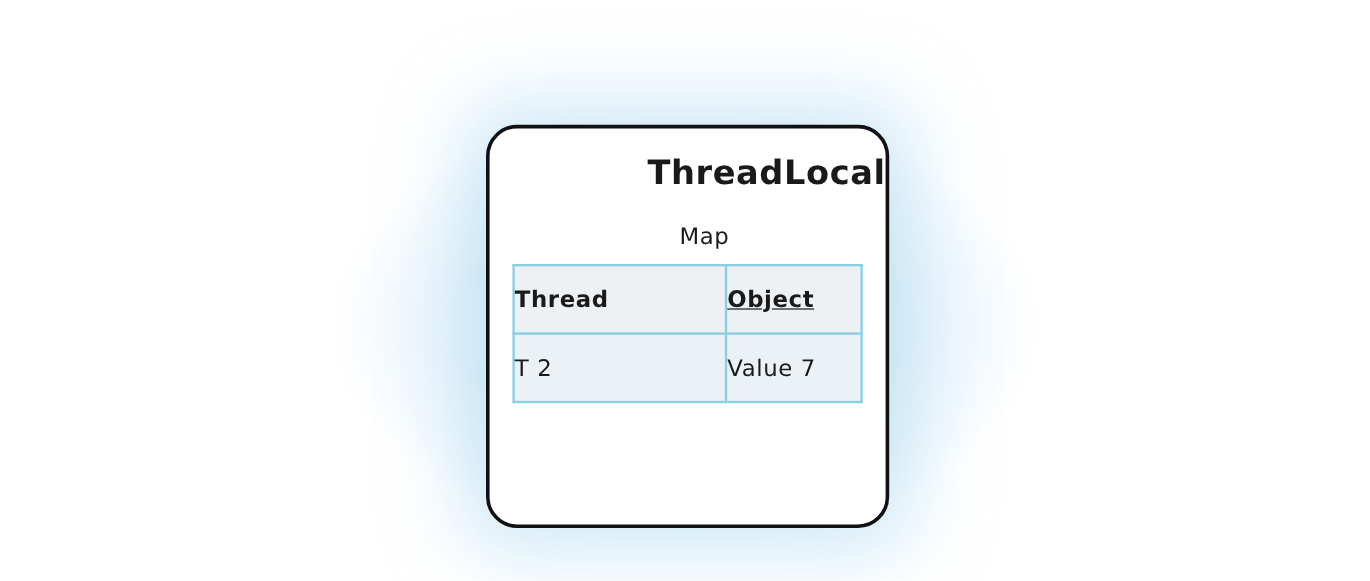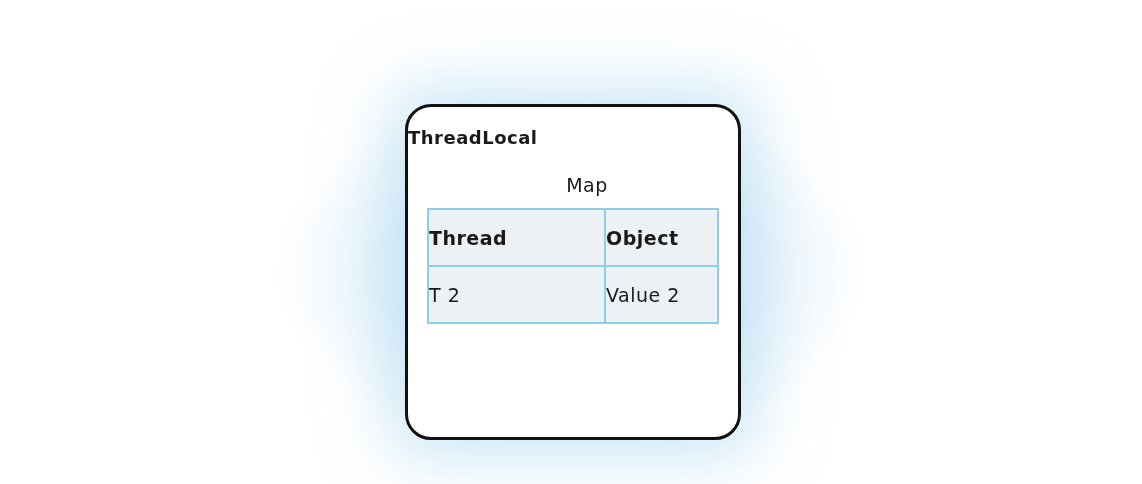--- a/index.html
+++ b/index.html
@@ -33,22 +33,22 @@
     top:104px;
     width:336px;
     height:336px;
     background:#ffffff;
     border:3px solid var(--box-border);
     border-radius:26px;
     box-shadow:0 0 60px 22px rgba(173,216,240,0.55);
   }
   .box-title{
     margin-top:20px;
-    text-align:left;
-    font-size:18px;
+    text-align:right;
+    font-size:28px;
     font-weight:600;
     letter-spacing:0.5px;
   }
   .map-label{
     margin-top:26px;
     text-align:center;
     font-size:19px;
     font-weight:500;
     letter-spacing:0.5px;
     padding-left:28px;
@@ -60,21 +60,21 @@
   }
   .map-table th,
   .map-table td{
     border:2px solid var(--table-border);
     text-align:left;
     font-size:19px;
     height:57px;
     letter-spacing:0.5px;
   }
   .col-thread{width:177px;}
-  .col-object{width:113px;}
+  .col-object{width:113px;text-decoration:underline;}
   .map-table thead th{
     background:var(--header-bg);
     font-weight:600;
   }
   .map-table tbody tr.row-1 td{background:var(--row1-bg);font-weight:500;}
   .map-table tbody tr.row-2 td{background:var(--row2-bg);font-weight:500;}
 </style>
 </head>
 <body>
 
@@ -87,17 +87,17 @@
   <table class="map-table">
     <thead>
       <tr>
         <th class="col-thread">Thread</th>
         <th class="col-object">Object</th>
       </tr>
     </thead>
     <tbody>
       <tr class="row-2">
         <td>T 2</td>
-        <td>Value 2</td>
+        <td>Value 7</td>
       </tr>
     </tbody>
   </table>
 </div>
 
 </body></html>

